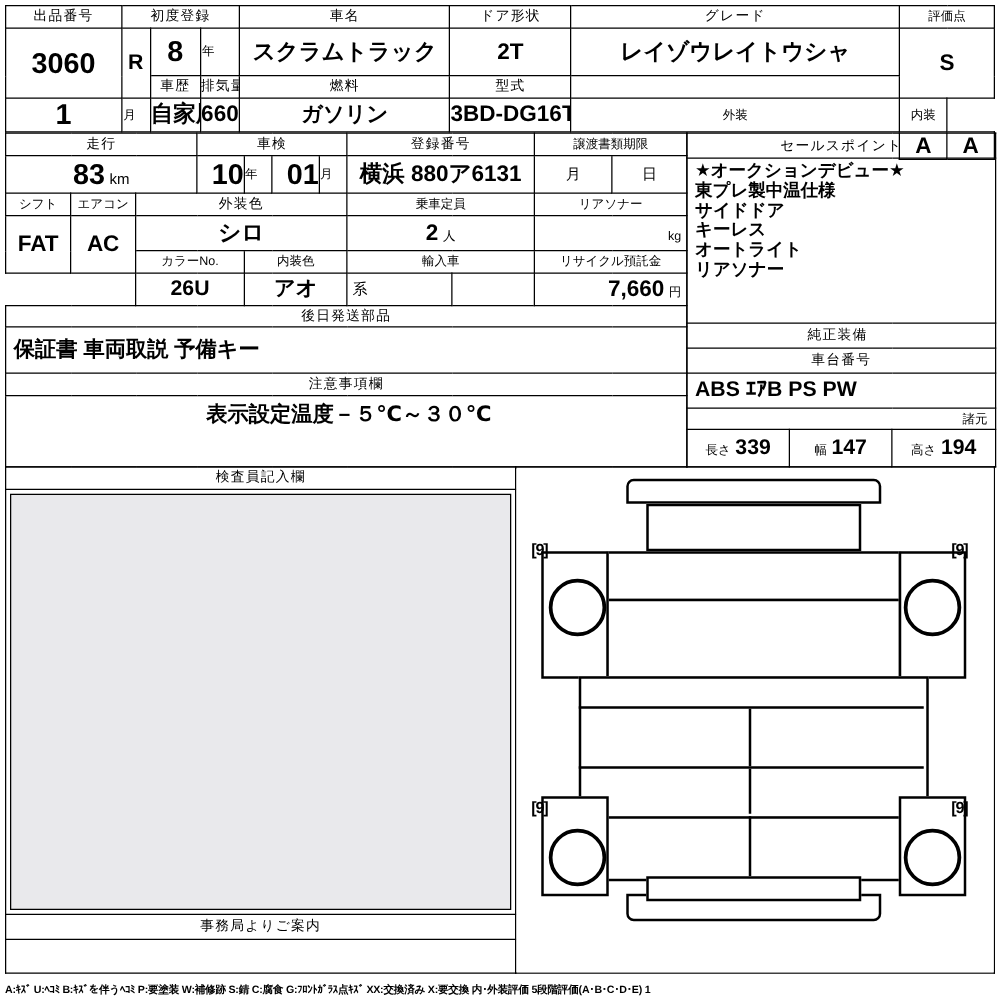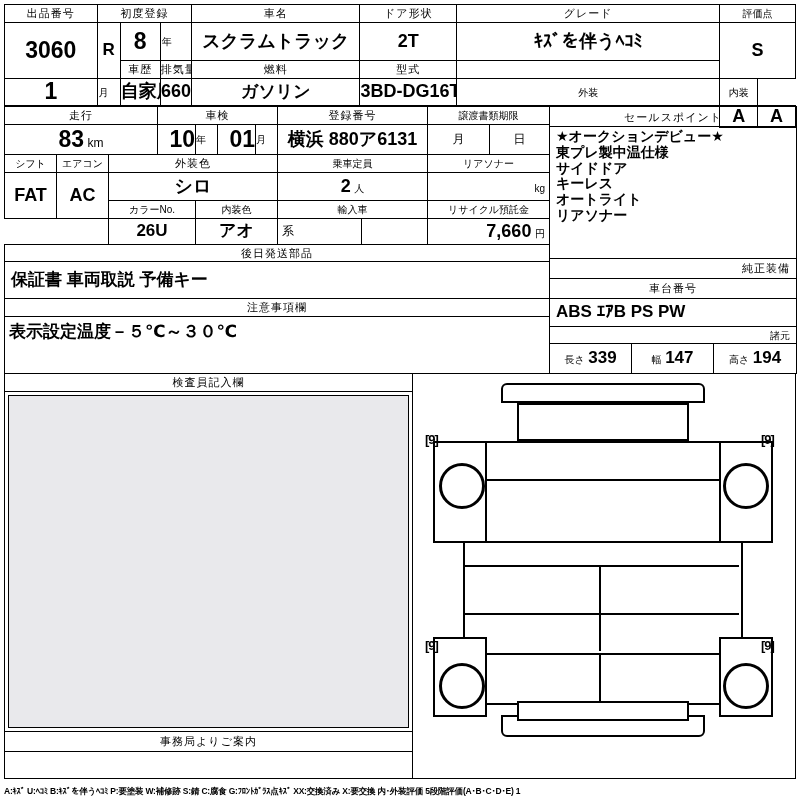--- a/index.html
+++ b/index.html
@@ -101,21 +101,21 @@
       <td class="lbl">グレード</td>
       <td class="lbl-sm" colspan="2">評価点</td>
     </tr>
     <tr style="height:38px">
       <td class="big" rowspan="2">3060</td>
       <td class="mid2" rowspan="2">R</td>
       <td class="big">8</td>
       <td class="unit" style="text-align:left;padding-left:1px">年</td>
       <td class="mid">スクラムトラック</td>
       <td class="mid">2T</td>
-      <td class="mid">ｷｽﾞを伴うﾍｺﾐ</td>
+      <td class="mid">レイゾウレイトウシャ</td>
       <td class="mid" colspan="2" rowspan="2">S</td>
     </tr>
     <tr style="height:18px">
       <td class="lbl">車歴</td>
       <td class="lbl">排気量</td>
       <td class="lbl">燃料</td>
       <td class="lbl">型式</td>
     </tr>
     <tr style="height:27px">
       <td class="big">1</td>
@@ -218,21 +218,21 @@
       <tr style="height:17px">
         <td class="lbl" colspan="11">後日発送部品</td>
       </tr>
       <tr style="height:37px">
         <td class="mid2 lft" colspan="11">保証書 車両取説 予備キー</td>
       </tr>
       <tr style="height:18px">
         <td class="lbl" colspan="11">注意事項欄</td>
       </tr>
       <tr style="height:57px">
-        <td class="mid2" colspan="11" style="text-align:left;padding-left:4px;vertical-align:top;padding-top:6px">表示設定温度－５℃～３０℃</td>
+        <td class="mid2" colspan="11" style="text-align:center;padding-left:4px;vertical-align:top;padding-top:6px">表示設定温度－５℃～３０℃</td>
       </tr>
     </tbody>
       </table>
 
     <table style="width:247px;margin-left:-1px">
       <colgroup>
           <col style="width:82px">
           <col style="width:82px">
           <col style="width:83px">
         </colgroup>
@@ -246,21 +246,21 @@
             <div>★オークションデビュー★</div>
             <div>東プレ製中温仕様</div>
             <div>サイドドア</div>
             <div>キーレス</div>
             <div>オートライト</div>
             <div>リアソナー</div>
           </div>
         </td>
       </tr>
       <tr style="height:17px">
-        <td class="lbl" colspan="3" style="text-align:right;padding-right:6px">純正装備</td>
+        <td class="lbl" colspan="3" style="text-align:center;padding-right:6px">純正装備</td>
       </tr>
       <tr style="height:18px">
         <td class="lbl" colspan="3">車台番号</td>
       </tr>
       <tr style="height:25px">
         <td class="mid2 lft" colspan="3">ABS ｴｱB PS PW</td>
       </tr>
       <tr style="height:15px">
         <td class="lbl-sm" colspan="3" style="text-align:right;padding-right:6px">諸元</td>
       </tr>

